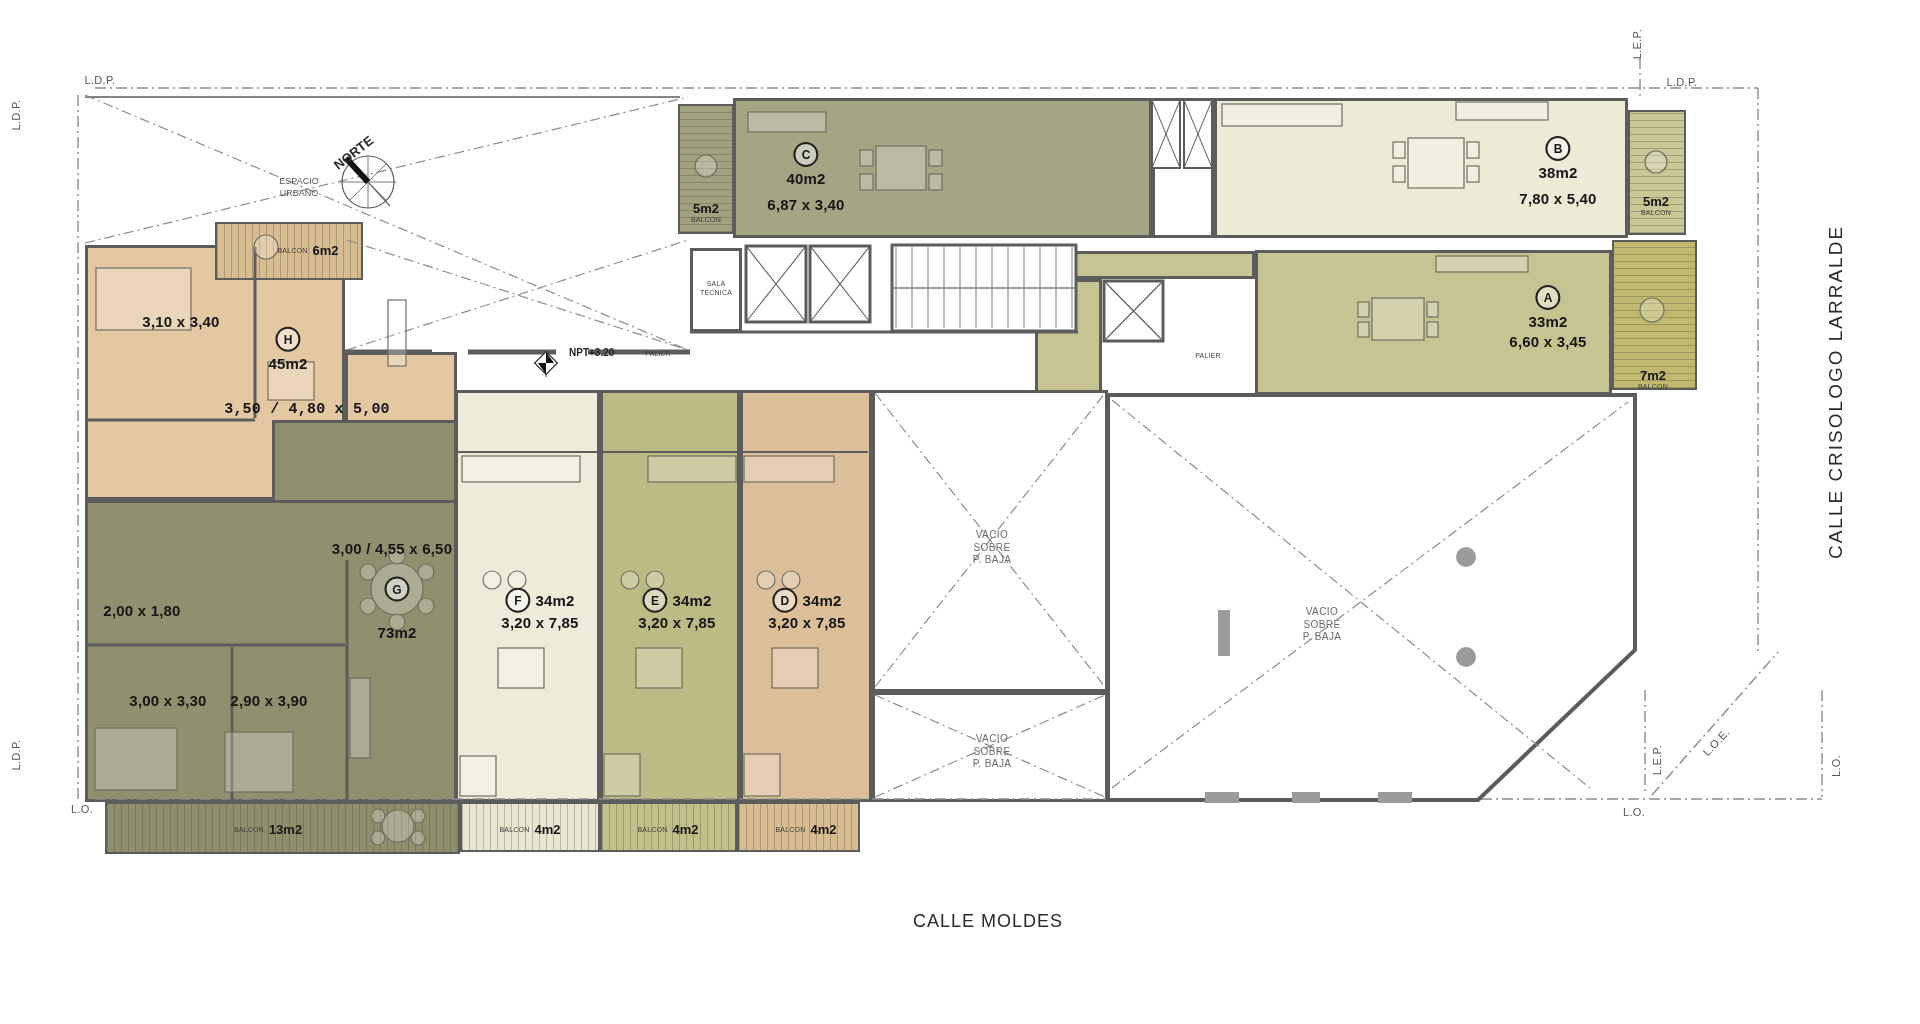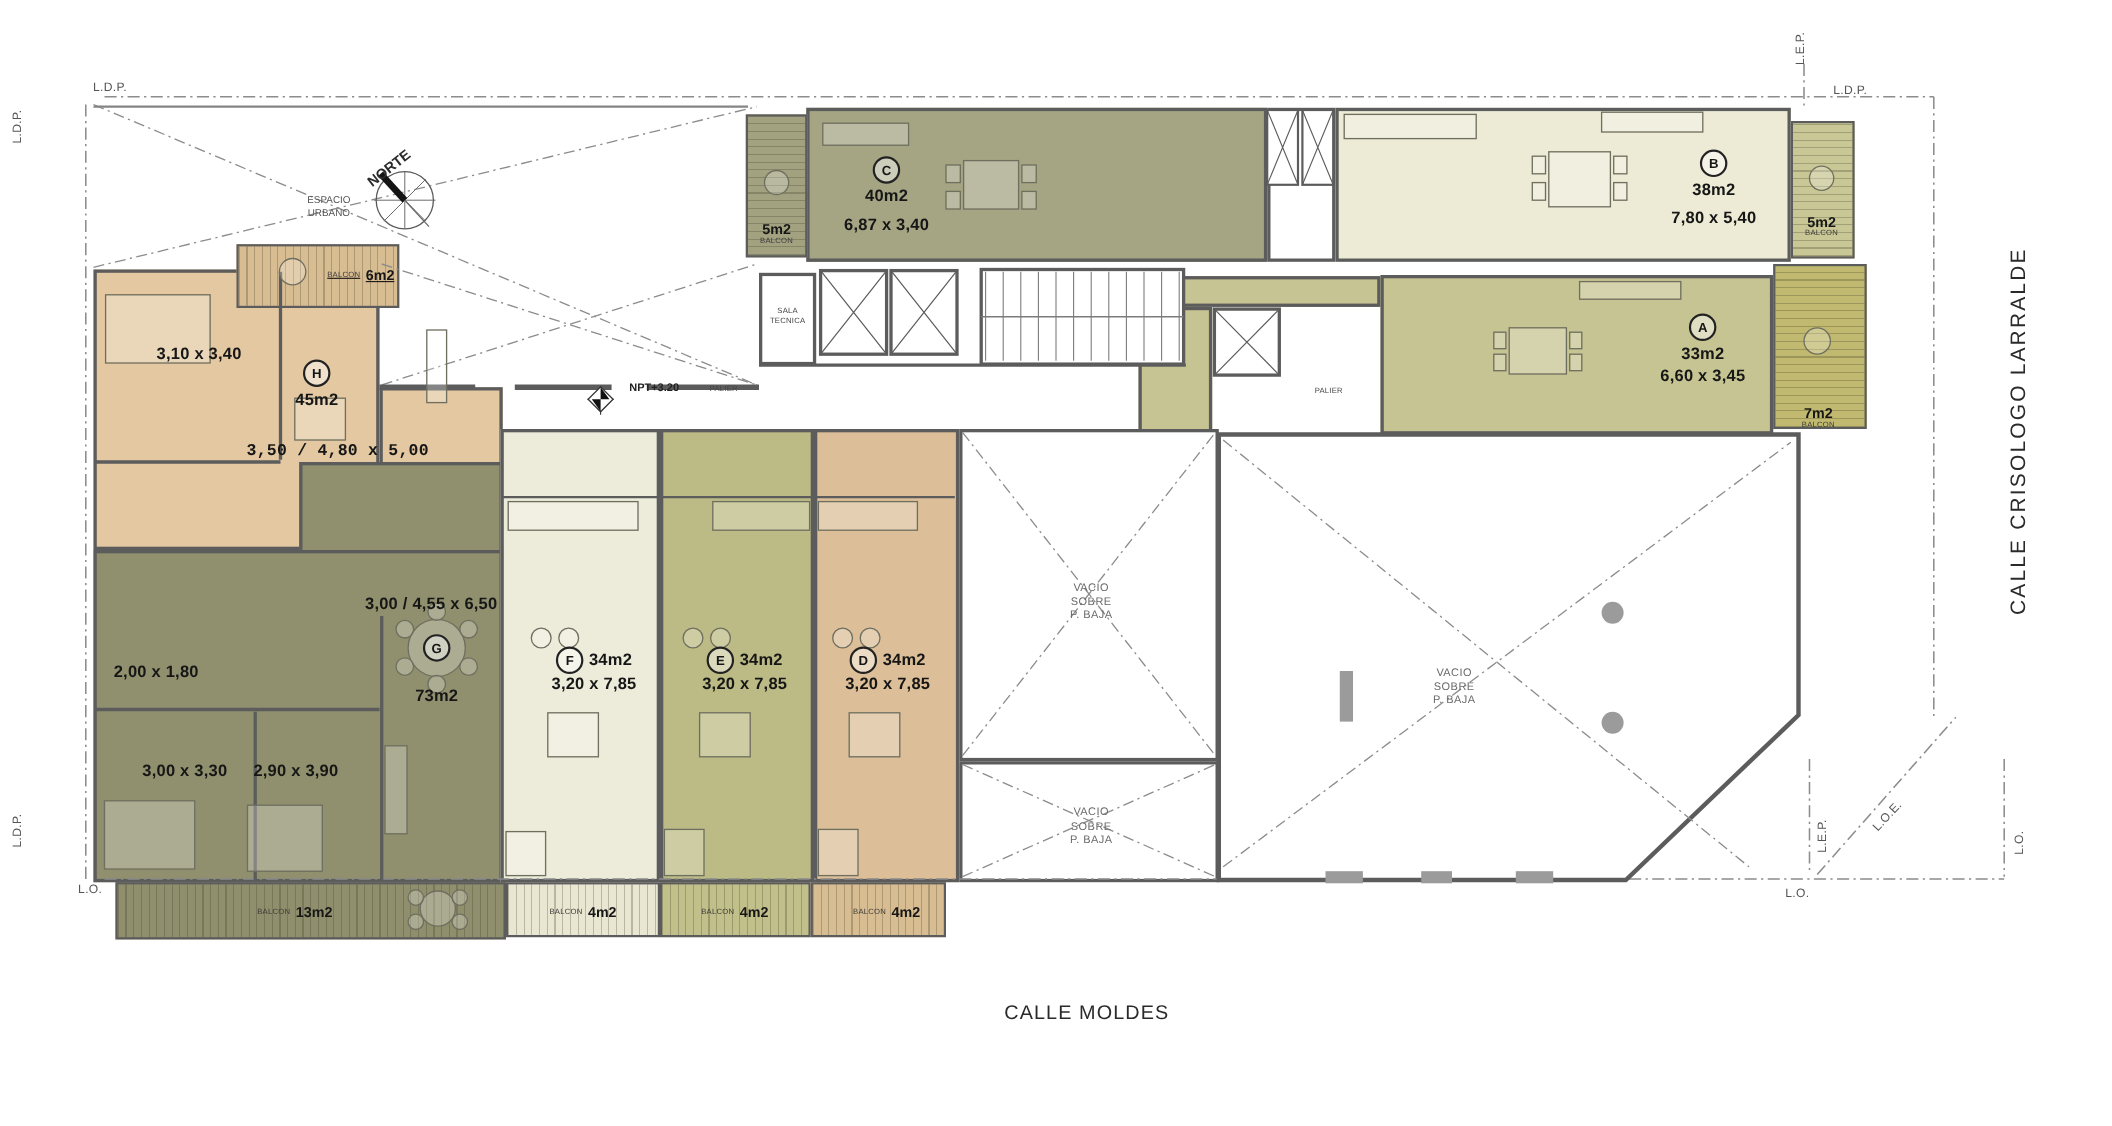--- a/index.html
+++ b/index.html
@@ -254,21 +254,21 @@
   <div class="lbl dim" style="left:397px;top:633px;">73m2</div>
   <div class="lbl dim" style="left:392px;top:549px;">3,00 / 4,55 x 6,50</div>
   <div class="lbl dim" style="left:142px;top:611px;">2,00 x 1,80</div>
   <div class="lbl dim" style="left:168px;top:701px;">3,00 x 3,30</div>
   <div class="lbl dim" style="left:269px;top:701px;">2,90 x 3,90</div>
 
   <div class="lbl" style="left:706px;top:212px;">
     <span class="barea" style="display:block;">5m2</span>
     <span class="tiny" style="display:block;">BALCON</span>
   </div>
-  <div class="lbl rowlbl" style="left:328px;top:250px;text-decoration:underline;">
+  <div class="lbl rowlbl" style="left:308px;top:250px;">
     <span class="tiny">BALCON</span>
     <span class="barea">6m2</span>
   </div>
   <div class="lbl" style="left:1656px;top:205px;">
     <span class="barea" style="display:block;">5m2</span>
     <span class="tiny" style="display:block;">BALCON</span>
   </div>
   <div class="lbl" style="left:1653px;top:355px;margin-top:24px;">
     <span class="barea" style="display:block;">7m2</span>
     <span class="tiny" style="display:block;">BALCON</span>
@@ -289,21 +289,21 @@
     <span class="tiny">BALCON</span>
     <span class="barea">4m2</span>
   </div>
 
   <div class="lbl micro" style="left:716px;top:288px;">
     <span style="display:block;">SALA</span>
     <span style="display:block;">TECNICA</span>
   </div>
   <div class="lbl micro" style="left:658px;top:354px;">PALIER</div>
   <div class="lbl micro" style="left:1208px;top:356px;">PALIER</div>
-  <div class="npt lbl" style="left:572px;top:347px;transform:none;">NPT+3.20</div>
+  <div class="npt lbl" style="left:545px;top:347px;transform:none;padding-left:24px;">NPT+3.20</div>
   <div class="lbl" style="left:255px;top:188px;font-size:9px;color:#555;line-height:1.3;margin-left:44px;">
     <span style="display:block;">ESPACIO</span>
     <span style="display:block;">URBANO</span>
   </div>
   <div class="lbl vacio" style="left:992px;top:548px;">
     <span style="display:block;">VACIO</span>
     <span style="display:block;">SOBRE</span>
     <span style="display:block;">P. BAJA</span>
   </div>
   <div class="lbl vacio" style="left:992px;top:752px;">

